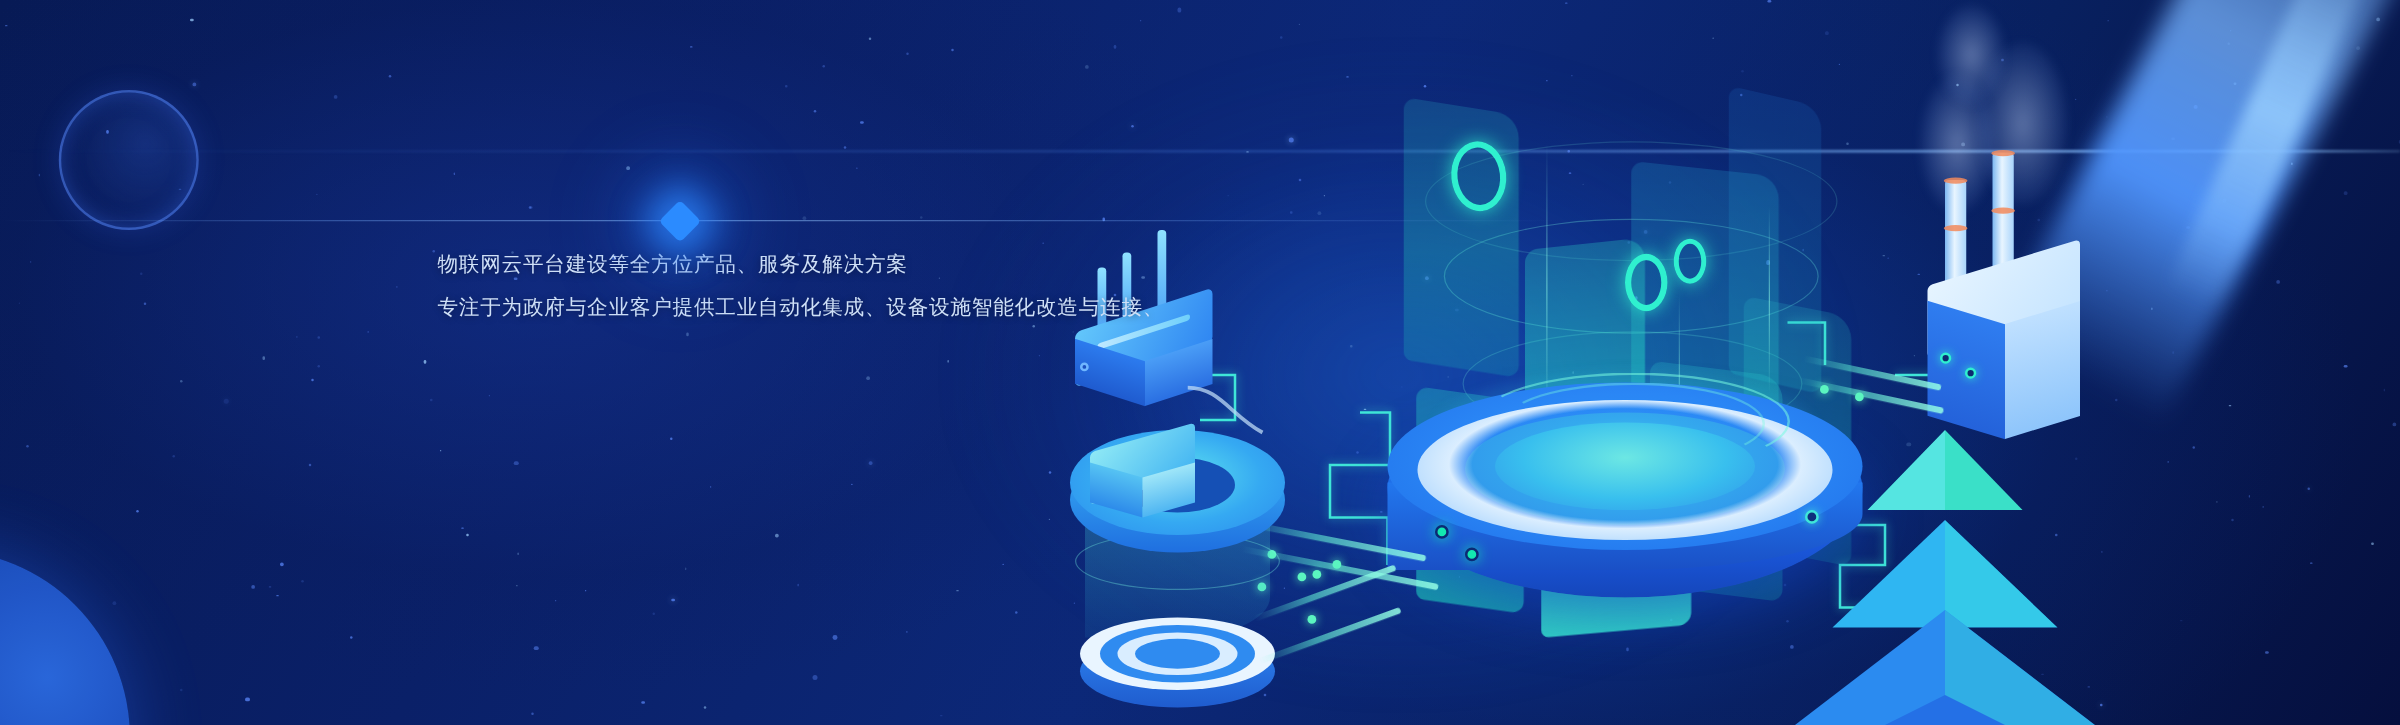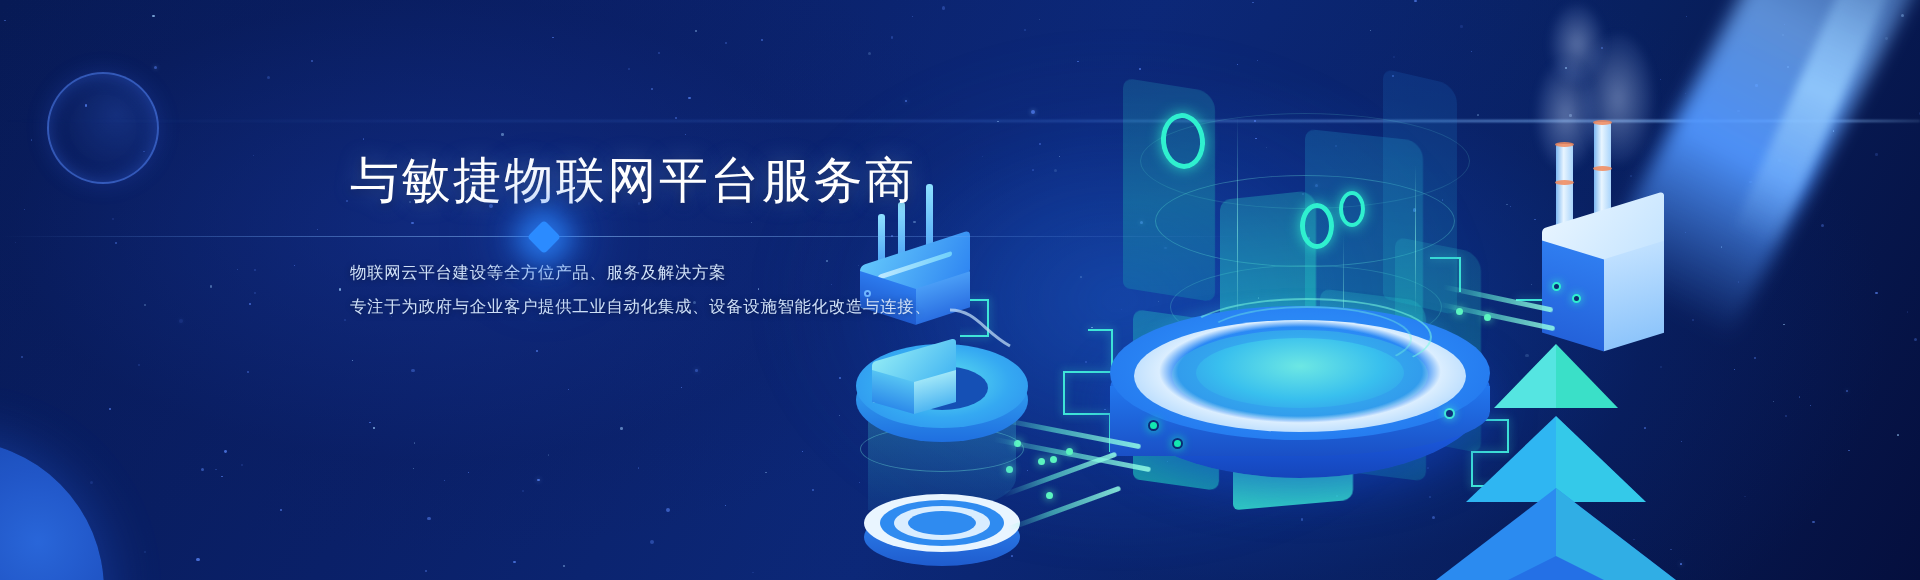--- a/index.html
+++ b/index.html
@@ -603,21 +603,20 @@
       <div style="position:absolute;left:36px;top:86px;width:0;height:0;border-left:90px solid transparent;border-right:90px solid transparent;border-bottom:86px solid #2fb6f2;"></div>
       <div style="position:absolute;left:36px;top:86px;width:0;height:0;border-left:90px solid transparent;border-right:90px solid transparent;border-bottom:86px solid rgba(60,230,220,0.40);clip-path:polygon(50% 0,100% 100%,50% 100%);"></div>
       <div style="position:absolute;left:6px;top:158px;width:0;height:0;border-left:120px solid transparent;border-right:120px solid transparent;border-bottom:92px solid #2b8bf0;"></div>
       <div style="position:absolute;left:6px;top:158px;width:0;height:0;border-left:120px solid transparent;border-right:120px solid transparent;border-bottom:92px solid rgba(55,225,215,0.42);clip-path:polygon(50% 0,100% 100%,50% 100%);"></div>
       <div style="position:absolute;left:-22px;top:226px;width:0;height:0;border-left:148px solid transparent;border-right:148px solid transparent;border-bottom:74px solid #2470e6;"></div>
     </div>
 
   </div>
 
   <div class="content">
-    <div class="headline">与敏捷物联网平台服务商</div>
     <div class="divider-wrap">
       <div class="divider"></div>
       <div class="diamond"></div>
     </div>
     <div class="subtitle">物联网云平台建设等全方位产品、服务及解决方案</div>
     <div class="subtitle">专注于为政府与企业客户提供工业自动化集成、设备设施智能化改造与连接、</div>
   </div>
 
 </div>
 

